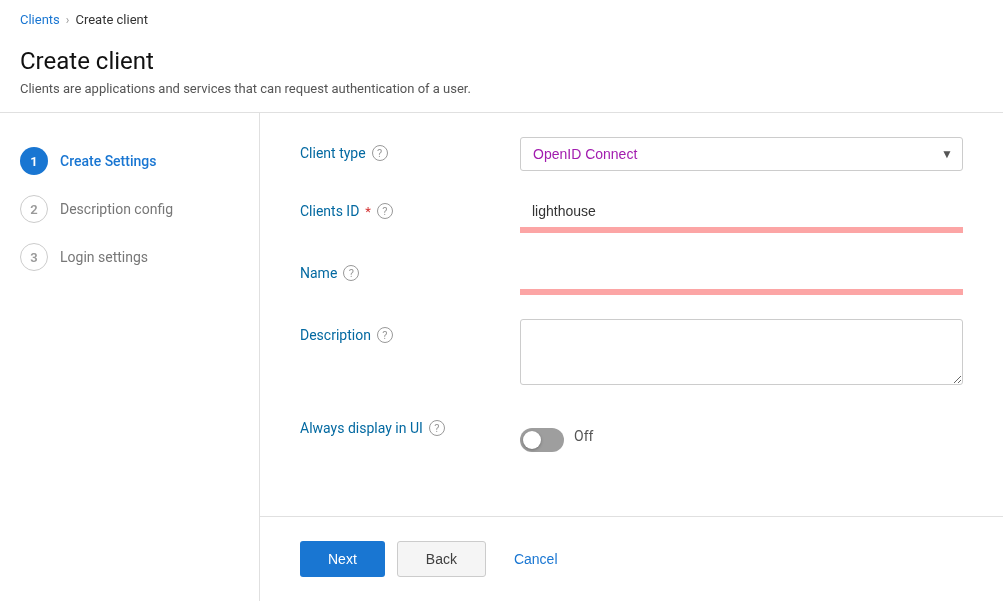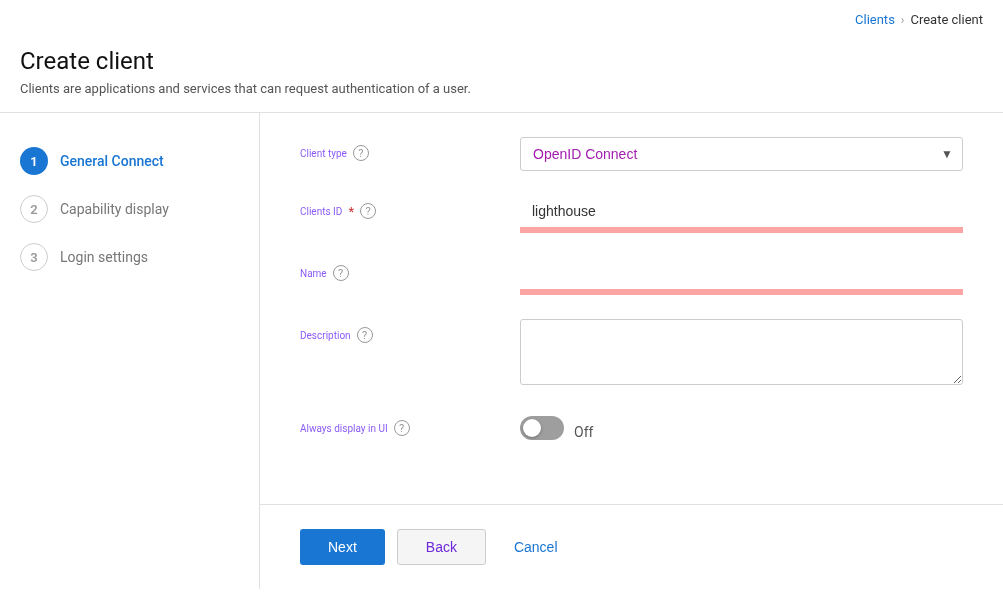--- a/index.html
+++ b/index.html
@@ -10,21 +10,20 @@
       background: #fff;
     }
 
     
     .breadcrumb {
       padding: 12px 20px;
       font-size: 13px;
       display: flex;
       align-items: center;
       gap: 6px;
-      justify-content: flex-end;
     }
     .breadcrumb a {
       color: #1976d2;
       text-decoration: none;
     }
     .breadcrumb-separator {
       color: #999;
       font-size: 12px;
     }
     .breadcrumb-current {
@@ -117,22 +116,22 @@
 
     .form-label-group {
       width: 200px;
       flex-shrink: 0;
       padding-top: 8px;
       display: flex;
       align-items: center;
       gap: 6px;
     }
     .form-label {
-      font-size: 10px;
-      color: #8b5cf6;
+      font-size: 14px;
+      color: #0369a1;
     }
     .required-star {
       color: #d32f2f;
       font-size: 13px;
     }
     .help-icon {
       width: 16px;
       height: 16px;
       border-radius: 50%;
       border: 1px solid #999;
@@ -198,23 +197,24 @@
       color: #333;
       outline: none;
       background: transparent;
       resize: vertical;
       min-height: 60px;
     }
 
     
     .toggle-group {
       display: flex;
-      align-items: flex-end;
+      align-items: flex-start;
       gap: 10px;
       padding-top: 4px;
+      margin-top: 12px;
     }
     .toggle-switch {
       position: relative;
       width: 44px;
       height: 24px;
       cursor: pointer;
     }
     .toggle-switch input {
       opacity: 0;
       width: 0;
@@ -260,21 +260,21 @@
       color: #fff;
       border: none;
       border-radius: 3px;
       font-size: 14px;
       font-weight: 500;
       cursor: pointer;
     }
     .btn-secondary {
       padding: 9px 28px;
       background: #f5f5f5;
-      color: #6d28d9;
+      color: #404040;
       border: 1px solid #ccc;
       border-radius: 3px;
       font-size: 14px;
       font-weight: 500;
       cursor: pointer;
     }
     .btn-link {
       padding: 9px 16px;
       background: transparent;
       color: #1976d2;
@@ -303,27 +303,27 @@
   <p class="page-subtitle">Clients are applications and services that can request authentication of a user.</p>
 </div>
 
 <div class="main-layout">
 
   <nav class="sidebar">
     <div class="sidebar-item active">
       <div class="step-circle active">
         <span>1</span>
       </div>
-      <span class="sidebar-label">General Connect</span>
+      <span class="sidebar-label">Create Settings</span>
     </div>
     <div class="sidebar-item">
       <div class="step-circle inactive">
         <span>2</span>
       </div>
-      <span class="sidebar-label">Capability display</span>
+      <span class="sidebar-label">Description config</span>
     </div>
     <div class="sidebar-item">
       <div class="step-circle inactive">
         <span>3</span>
       </div>
       <span class="sidebar-label">Login settings</span>
     </div>
   </nav>
 
   <div class="content-right">

